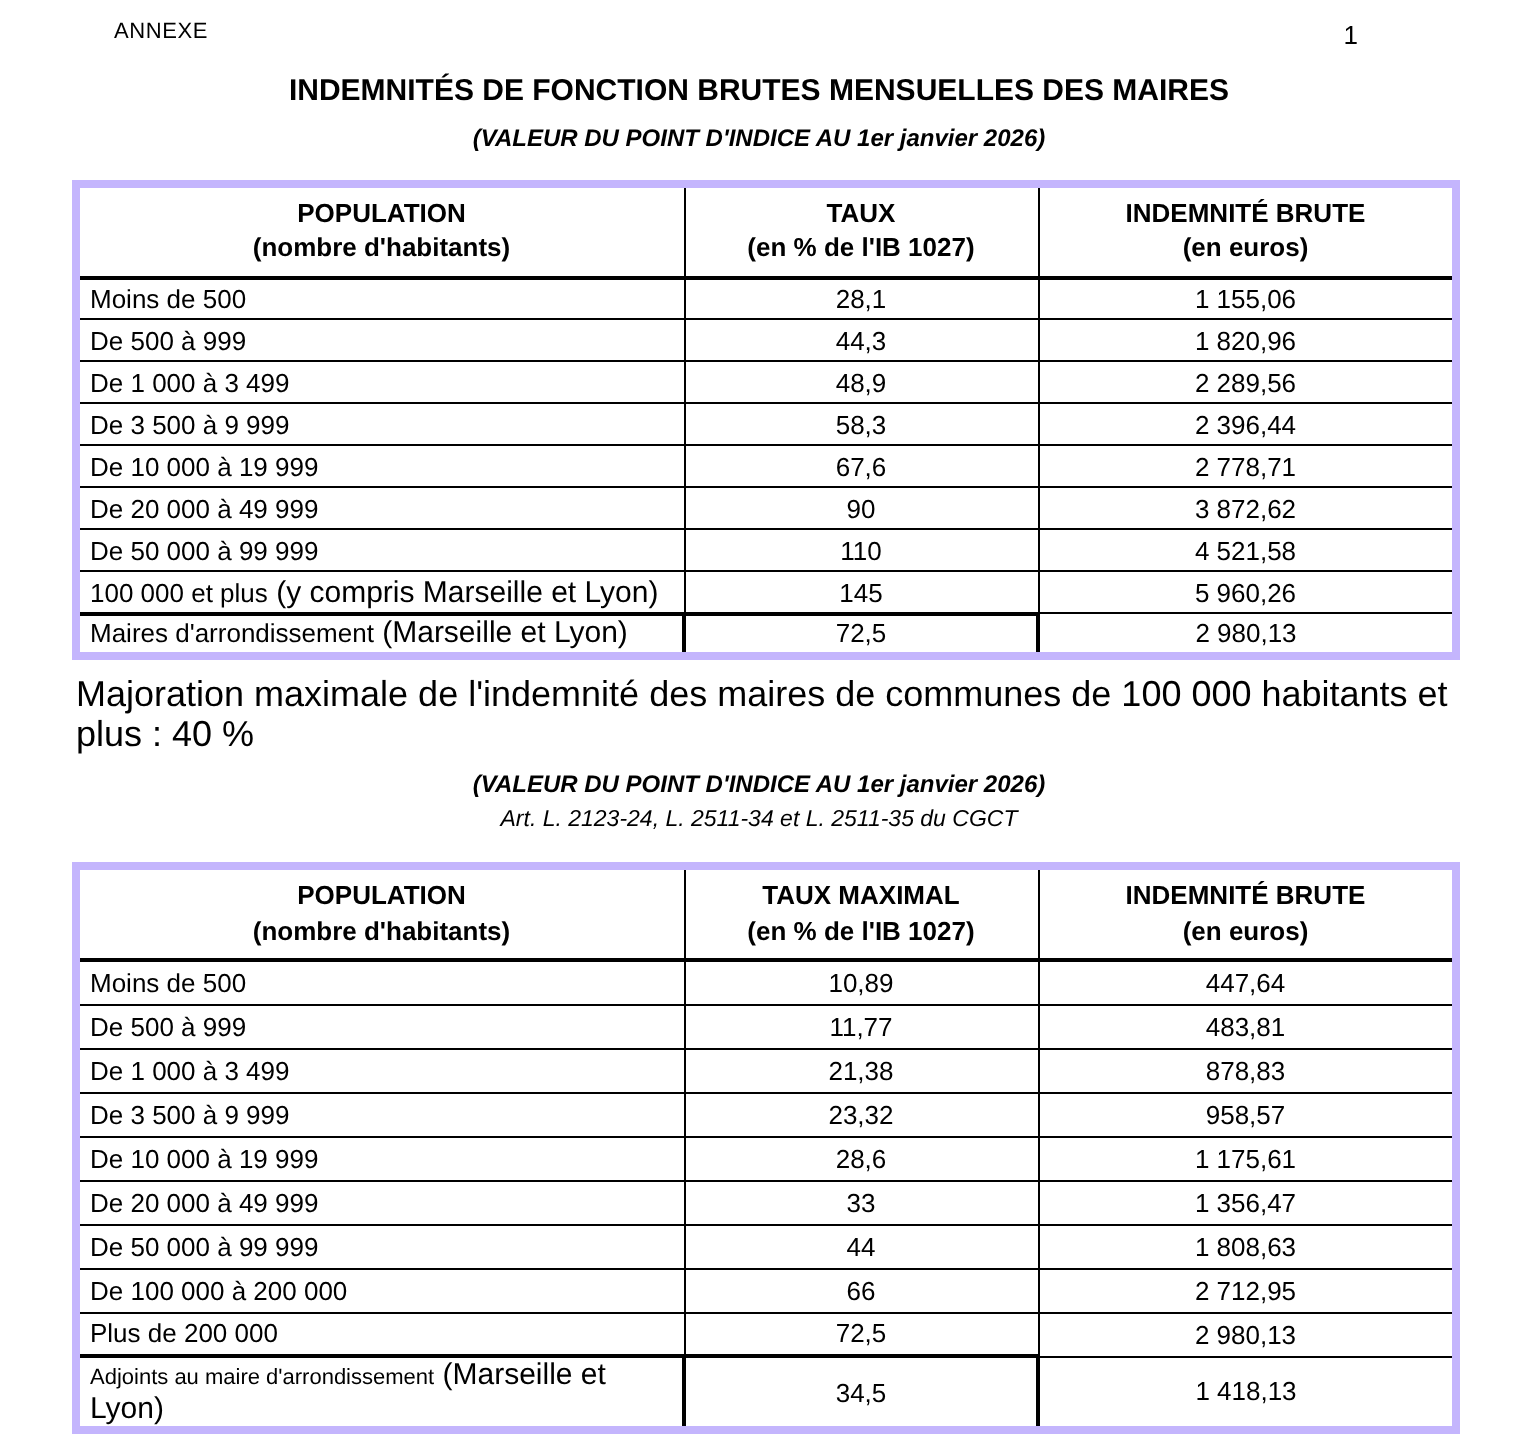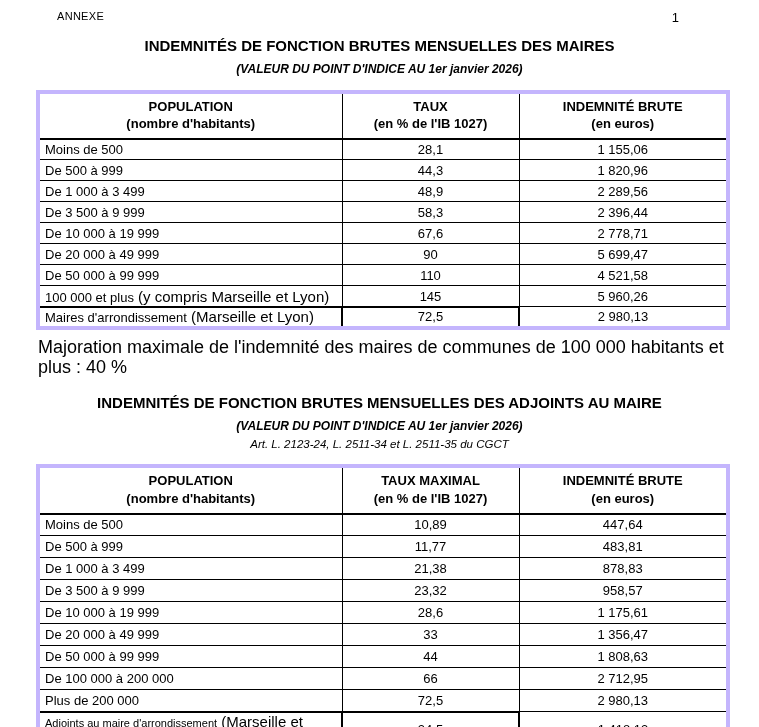--- a/index.html
+++ b/index.html
@@ -120,21 +120,21 @@
             <td class="col-num">2 396,44</td>
           </tr>
           <tr>
             <td class="col-pop"><span>De 10 000 à 19 999</span></td>
             <td class="col-num">67,6</td>
             <td class="col-num">2 778,71</td>
           </tr>
           <tr>
             <td class="col-pop"><span>De 20 000 à 49 999</span></td>
             <td class="col-num">90</td>
-            <td class="col-num">5 699,47</td>
+            <td class="col-num">3 872,62</td>
           </tr>
           <tr>
             <td class="col-pop"><span>De 50 000 à 99 999</span></td>
             <td class="col-num">110</td>
             <td class="col-num">4 521,58</td>
           </tr>
           <tr>
             <td class="col-pop"><span>100 000 et plus</span><span class="small-note"> (y compris Marseille et Lyon)</span></td>
             <td class="col-num">145</td>
             <td class="col-num">5 960,26</td>
@@ -144,21 +144,20 @@
             <td class="col-num">72,5</td>
             <td class="col-num">2 980,13</td>
           </tr>
         </tbody>
     </table>
 
     <div class="table-note">Majoration maximale de l'indemnité des maires de communes de 100 000 habitants et plus : 40 %</div>
   </div>
 
   <div class="section-adjoints">
-    <div class="doc-title">INDEMNITÉS DE FONCTION BRUTES MENSUELLES DES ADJOINTS AU MAIRE</div>
     <div class="doc-subtitle">(VALEUR DU POINT D'INDICE AU 1er janvier 2026)</div>
     <div class="doc-reference">Art. L. 2123-24, L. 2511-34 et L. 2511-35 du CGCT</div>
 
     <table class="indemnity t2">
       <colgroup>
           <col style="width:304px">
           <col style="width:177px">
           <col style="width:209px">
         </colgroup>
       <thead>

